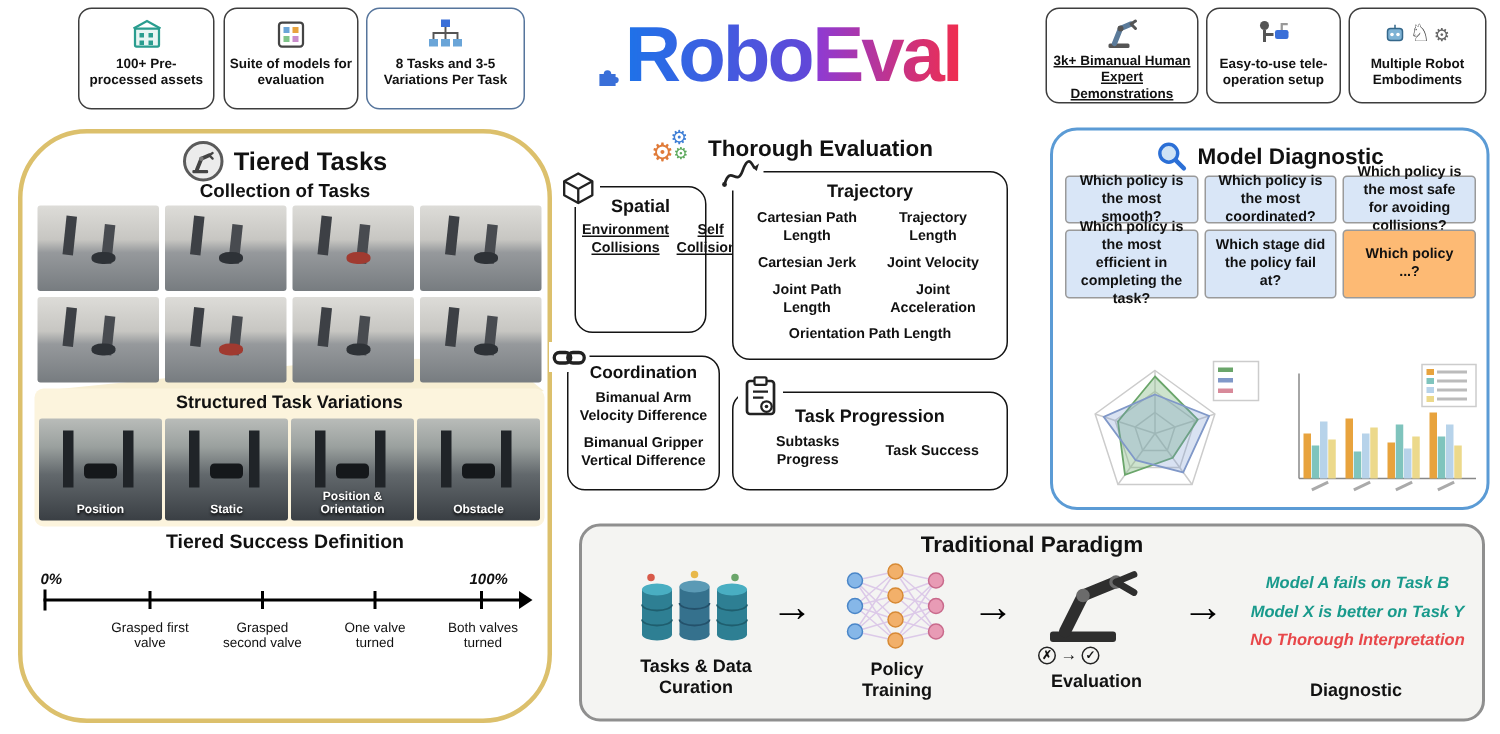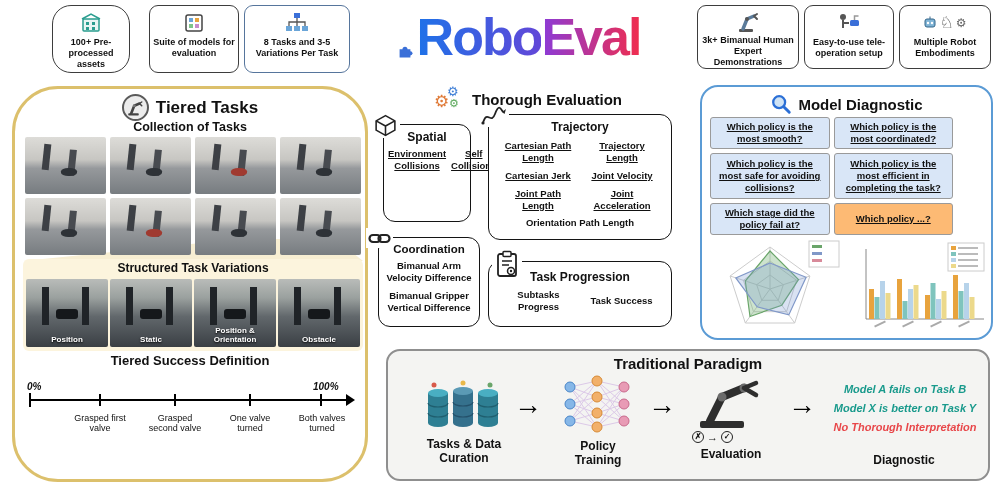--- a/index.html
+++ b/index.html
@@ -72,33 +72,33 @@
                align-items:center; justify-content:center; gap:6px; }
   .me-title { font-size:15px; font-weight:bold; }
   .gears { position:relative; width:32px; height:28px; }
   .gear { position:absolute; line-height:1; }
 
   .mbox { position:absolute; border:1.7px solid #141414; border-radius:12px; background:#fff; }
   .mbox-title { font-weight:bold; font-size:12px; text-align:center; margin-top:5px; }
   .mitem { font-weight:bold; font-size:9.5px; text-align:center; line-height:1.25; }
   .corner-icon { position:absolute; background:#fff; padding:0 2px; line-height:0; z-index:2; }
   .sp-items { display:flex; flex-direction:row; gap:5px; padding:4px 4px 0;text-decoration:underline; }
-  .tj-grid { display:grid; grid-template-columns:1fr 1fr; gap:6px 6px; padding:6px 10px 0;text-decoration:underline; }
+  .tj-grid { display:grid; grid-template-columns:1fr 1fr; gap:6px 6px; padding:6px 10px 0; }
   .tj-bottom { margin-top:6px; }
   .co-items { display:flex; flex-direction:column; gap:6px; padding:5px 4px 0; }
   .pg-items { display:flex; justify-content:space-around; align-items:center; padding:5px 8px 0; }
   .pg-items .mitem { width:46%; }
 
   
   .panel-right { position:absolute; left:700px; top:85px; width:293px; height:255px;
                  border:2.5px solid #5b9bd5; border-radius:18px; background:#fff; }
   .rt-header { position:absolute; top:6px; width:100%; display:flex; align-items:center; justify-content:center; gap:6px; }
   .rt-title { font-size:15px; font-weight:bold; }
-  .qgrid { position:absolute; left:8px; top:30px; width:243px; display:grid;
-           grid-template-columns:1fr 1fr; grid-template-rows:32px 46px 32px; gap:4px;text-decoration:underline; }
+  .qgrid { position:absolute; left:8px; top:30px; width:274px; display:grid;
+           grid-template-columns:1fr 1fr 1fr; grid-template-rows:32px 46px 32px; gap:4px; }
   .qbox { background:#d9e6f7; border:1px solid #9a9a9a; border-radius:3px; display:flex; align-items:center;
           justify-content:center; text-align:center; font-weight:bold; font-size:9.5px; line-height:1.25; padding:2px 6px; }
   .qbox.white { background:#fdba74; }
   .chart { position:absolute; }
 
   
   .panel-gray { position:absolute; left:386px; top:349px; width:604px; height:132px;
                 border:2px solid #8f8f8f; border-radius:14px; background:#f4f4f2; }
   .tp-title { position:absolute; top:4px; width:100%; text-align:center; font-weight:bold; font-size:15px; }
   .flow-icon { position:absolute; line-height:0; }
@@ -112,21 +112,21 @@
            gap:7px; align-items:center; text-align:center; }
   .note { font-style:italic; font-weight:bold; font-size:11px; line-height:1.1; }
   .note-teal { color:#199a8c; }
   .note-red { color:#e8474a; }
 </style>
 </head>
 <body>
 
 <div class="page">
 
-  <div class="badge" style="left:52px;top:5px;width:78px;height:68px;border-radius:19px;">
+  <div class="badge" style="left:52px;top:5px;width:91px;height:68px;">
     <div class="badge-icon">
       <svg width="24" height="24" viewBox="0 0 24 24">
           <rect x="4" y="8" width="16" height="12" rx="1" fill="#e8f5f3" stroke="#2a9d8f" stroke-width="1.5"></rect>
           <path d="M3 8 L12 3 L21 8" fill="none" stroke="#2a9d8f" stroke-width="1.5"></path>
           <rect x="7" y="11" width="3" height="3" fill="#2a9d8f"></rect>
           <rect x="13" y="11" width="3" height="3" fill="#2a9d8f"></rect>
           <rect x="7" y="16" width="3" height="3" fill="#2a9d8f"></rect>
           <rect x="13" y="16" width="3" height="3" fill="#2a9d8f"></rect>
         </svg>
     </div>
@@ -163,21 +163,21 @@
     <span class="puzzle">
       <svg width="18" height="18" viewBox="0 0 20 20">
           <path d="M4 7 h3.2 a2.3 2.3 0 1 1 5.6 0 H16 v9 H4 Z" fill="#3a6fd8"></path>
           <circle cx="16" cy="11.5" r="2.3" fill="#3a6fd8"></circle>
         </svg>
     </span>
     <span class="logo-text logo-p1">Robo</span>
       <span class="logo-text logo-p2">Eval</span>
   </div>
 
-  <div class="badge" style="left:697px;top:5px;width:102px;height:64px;">
+  <div class="badge" style="left:697px;top:5px;width:102px;height:64px;text-decoration:underline;">
     <div class="badge-icon">
       <svg width="24" height="22" viewBox="0 0 24 22">
           <rect x="3" y="18" width="14" height="3" rx="1" fill="#555"></rect>
           <path d="M7 18 L11 8 L18 5" stroke="#5b7b9a" stroke-width="3.5" fill="none" stroke-linecap="round"></path>
           <circle cx="11" cy="8" r="2" fill="#555"></circle>
           <path d="M18 5 l3 -2 M18 5 l3 3" stroke="#555" stroke-width="2" stroke-linecap="round"></path>
         </svg>
     </div>
     <div class="badge-label">3k+ Bimanual Human Expert Demonstrations</div>
   </div>

